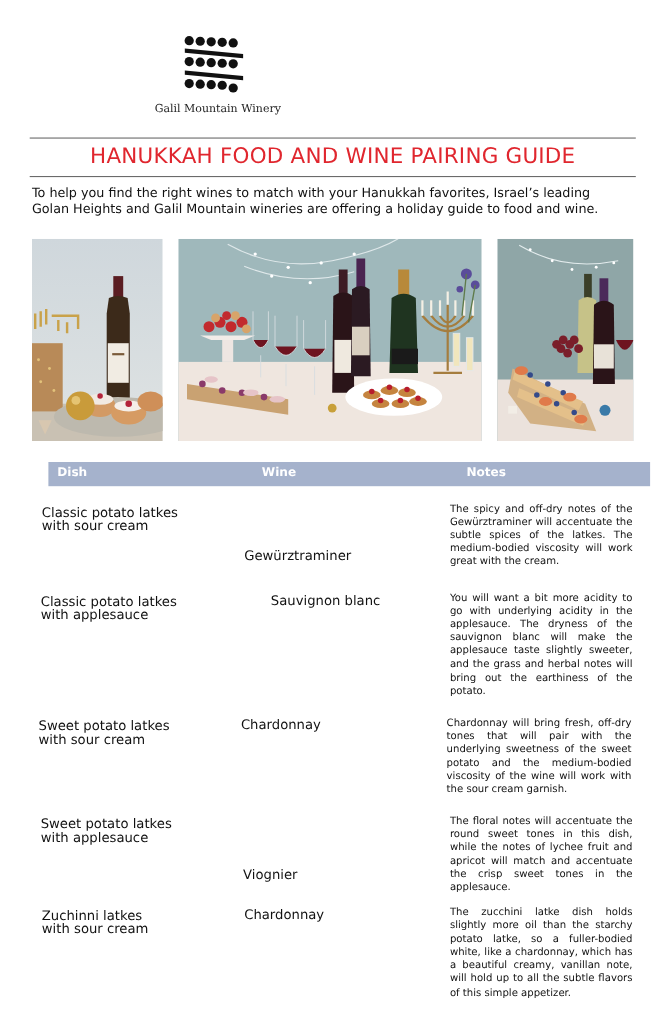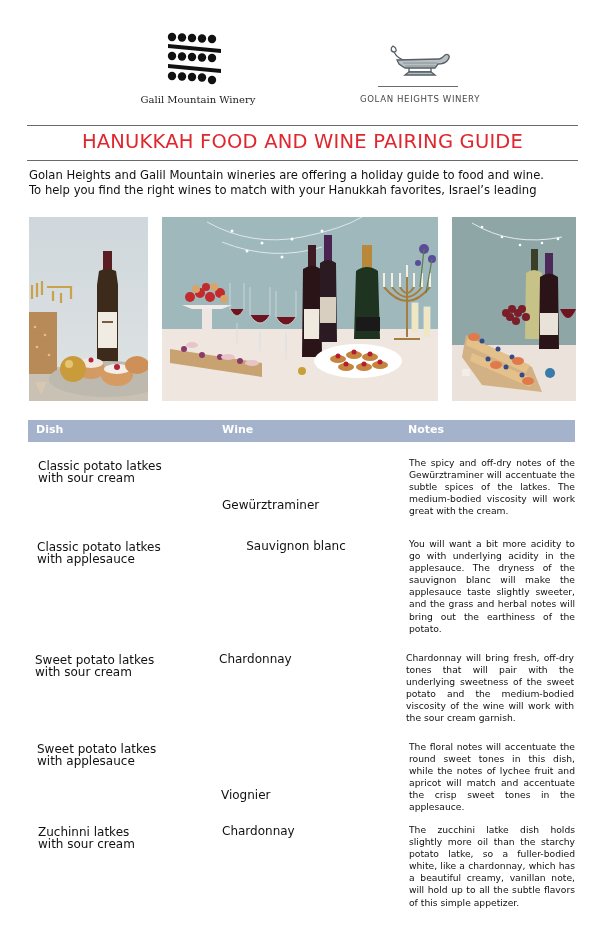--- a/index.html
+++ b/index.html
@@ -29,21 +29,21 @@
     .intro { position: absolute; left: 29px; top: 168px; width: 560px;
              font-family: "DejaVu Sans", sans-serif; font-size: 11.6px; line-height: 15px;
              color: #111; white-space: nowrap; }
 
     .photo { position: absolute; top: 217px; height: 184px; overflow: hidden; }
     .photo svg { width: 100%; height: 100%; display: block; }
     .photo-1 { left: 29px; width: 119px; }
     .photo-2 { left: 162px; width: 276px; }
     .photo-3 { left: 452px; width: 124px; }
 
-    .table-header { position: absolute; left: 28px; top: 420px; width: 547px; height: 22px;
+    .table-header { position: absolute; left: 44px; top: 420px; width: 547px; height: 22px;
                     background: #a5b2cc; }
     .th { position: absolute; top: 3px; color: #ffffff; font-size: 11px; font-weight: bold;
           font-family: "DejaVu Sans", sans-serif; }
     .th-dish { left: 8px; }
     .th-wine { left: 194px; }
     .th-notes { left: 380px; }
 
     .row { position: absolute; left: 0; width: 604px; }
     .cell { position: absolute; font-size: 12px; line-height: 12px; color: #111;
             font-family: "DejaVu Sans", sans-serif; }
@@ -73,43 +73,29 @@
         <circle cx="6" cy="44" r="4.2"></circle>
           <circle cx="16" cy="44.5" r="4.2"></circle>
           <circle cx="26" cy="45" r="4.2"></circle>
           <circle cx="36" cy="45.5" r="4.2"></circle>
           <circle cx="46" cy="48" r="4.2"></circle>
       </g>
     </svg>
     <div class="galil-name">Galil Mountain Winery</div>
   </div>
 
-  <div class="logo-golan">
-    <svg class="golan-mark" viewBox="0 0 70 36">
-      <g fill="none" stroke="#556067" stroke-width="1.3">
-        <path d="M10 4 c-3 2 -2 6 1 6 c3 0 3 -4 -1 -6 z"></path>
-        <path d="M11 10 C14 16 18 18 24 19"></path>
-        <path d="M14 18 L56 17 C58 17 60 15 62 13 C66 11 68 15 64 19 C61 22 58 22 55 22 L52 26 L22 26 L16 22 Z" fill="#b8c0c4"></path>
-        <path d="M20 21 L54 21 M22 24 L52 24" stroke="#7d878c" stroke-width="0.8"></path>
-        <path d="M26 26 L26 30 L48 30 L48 26"></path>
-        <path d="M22 33 L52 33 L48 30 L26 30 Z" fill="#b8c0c4"></path>
-      </g>
-    </svg>
-    <div class="golan-rule"></div>
-    <div class="golan-name">GOLAN HEIGHTS WINERY</div>
-  </div>
 </div>
 
 <div class="rule top"></div>
 <div class="title">HANUKKAH FOOD AND WINE PAIRING GUIDE</div>
 <div class="rule bottom"></div>
 
 <div class="intro">
+  <div>To help you find the right wines to match with your Hanukkah favorites, Israel’s leading</div>
   <div>Golan Heights and Galil Mountain wineries are offering a holiday guide to food and wine.</div>
-  <div>To help you find the right wines to match with your Hanukkah favorites, Israel’s leading</div>
 </div>
 
 <div class="photo photo-1">
   <svg viewBox="0 0 119 184" preserveAspectRatio="none">
     <defs>
       <linearGradient id="bg1" x1="0" y1="0" x2="0" y2="1">
         <stop offset="0" stop-color="#cfd7dc"></stop>
           <stop offset="1" stop-color="#dfe3e3"></stop>
       </linearGradient>
     </defs>

